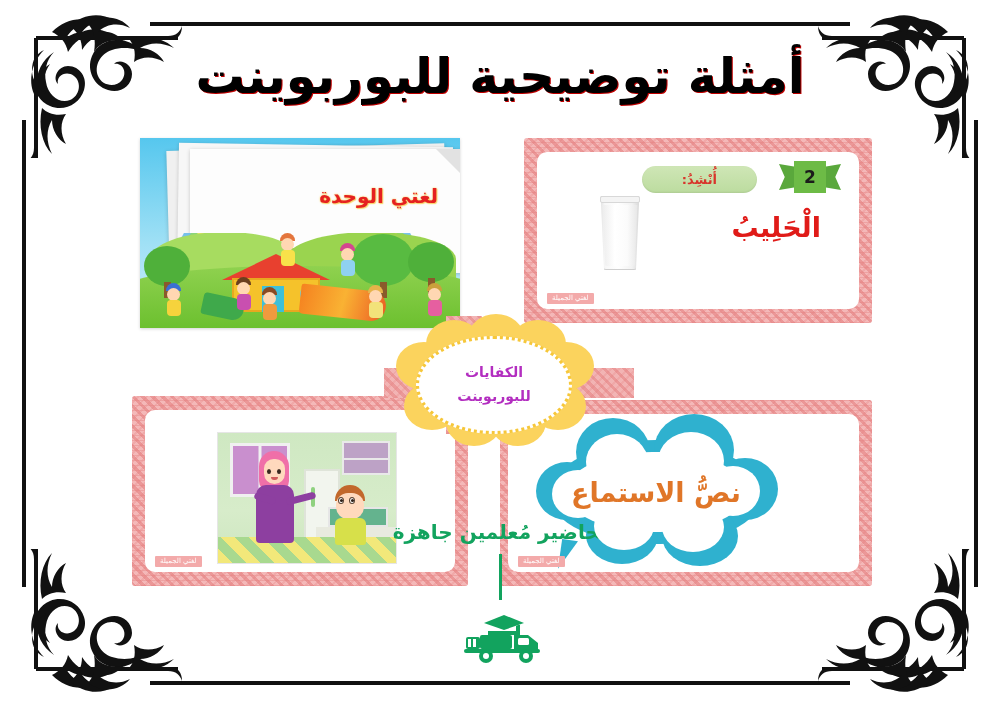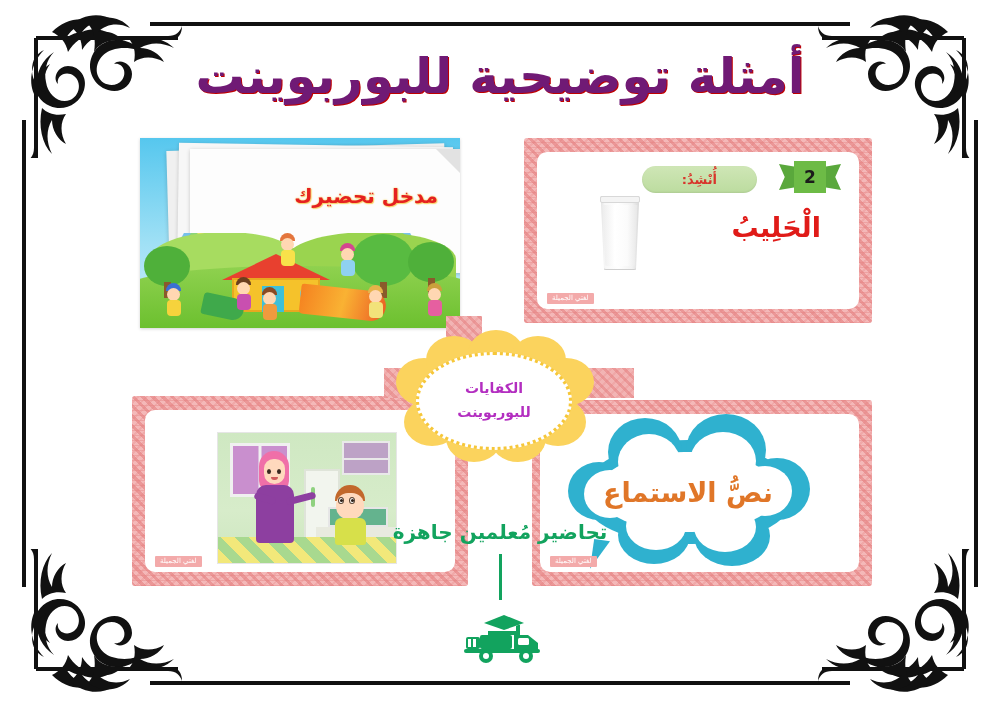--- a/index.html
+++ b/index.html
@@ -41,21 +41,21 @@
   .corner-bl { bottom: 8px; left: 8px; transform: scaleY(-1); }
   .corner-br { bottom: 8px; right: 8px; transform: scale(-1,-1); }
 
   
   #page-title {
     position: absolute;
     top: 48px;
     left: 0;
     width: 100%;
     text-align: center;
-    color: #701a75;
+    color: #000000;
     font-size: 49px;
     font-weight: bold;
     direction: rtl;
     letter-spacing: 0px;
     font-family: "DejaVu Sans", sans-serif;
     text-shadow: 1px 1px 0 #c00000;
   }
 
   
   #stage {
@@ -354,21 +354,21 @@
   .kt-boy .eye.l{left: 8px;} .kt-boy .eye.r{left: 19px;}
   .kt-boy .pupil{position:absolute;width:3px;height:3px;background:#2d2017;border-radius:50%;top:14px;}
   .kt-boy .pupil.l{left:10px;} .kt-boy .pupil.r{left:21px;}
   .kt-boy .shirt {
     position: absolute; left: 5px; top: 33px; width: 31px; height: 27px;
     background: #d7e04a; border-radius: 6px 6px 3px 3px;
   }
 
   
   #panel-listening {
-    right: 0px; bottom: 0px; width: 340px; height: 186px; padding-left: 8px;
+    right: 0px; bottom: 0px; width: 372px; height: 186px; padding-left: 8px;
   }
   #cloud {
     position: absolute;
     left: 42px; top: 26px; width: 212px; height: 104px;
   }
   #cloud .cl-outer, #cloud .cl-inner { position: absolute; }
   #cloud .cl-outer {
     inset: 0;
     background: #2fb1cf;
     border-radius: 52% 52% 50% 50% / 56% 56% 48% 48%;
@@ -424,21 +424,21 @@
       repeating-linear-gradient(45deg,  rgba(228,125,125,.5) 0 3px, rgba(0,0,0,0) 3px 7px),
       repeating-linear-gradient(-45deg, rgba(235,150,150,.4) 0 2px, rgba(0,0,0,0) 2px 6px);
     z-index: 1;
   }
   #conn-vertical { left: 314px; top: 178px; width: 36px; height: 118px; }
   #conn-horizontal { left: 252px; top: 230px; width: 250px; height: 30px; }
 
   
   #flower {
     position: absolute;
-    left: 258px; top: 202px;
+    left: 258px; top: 186px;
     width: 208px; height: 126px;
     z-index: 5;
   }
   #flower .petal {
     position: absolute;
     width: 56px; height: 48px;
     background: #fbd35d;
     border-radius: 50%;
   }
   #flower .p1 { left: 6px;   top: 18px; }
@@ -588,21 +588,21 @@
 
   <div id="stage">
 
     <div class="connector" id="conn-vertical"></div>
     <div class="connector" id="conn-horizontal"></div>
 
     <div class="panel" id="panel-unit-intro">
       <div class="paper-back"></div>
       <div class="paper-mid"></div>
       <div class="paper-front"></div>
-      <div id="unit-intro-text">مدخل تحضيرك</div>
+      <div id="unit-intro-text">لغتي الوحدة</div>
       <div class="scene">
         <div class="rainbow"></div>
         <div class="hill h1"></div>
         <div class="hill h2"></div>
         <div class="grass"></div>
         <div class="tree t1">
             <div class="crown"></div>
             <div class="trunk"></div>
           </div>
         <div class="tree t2">

